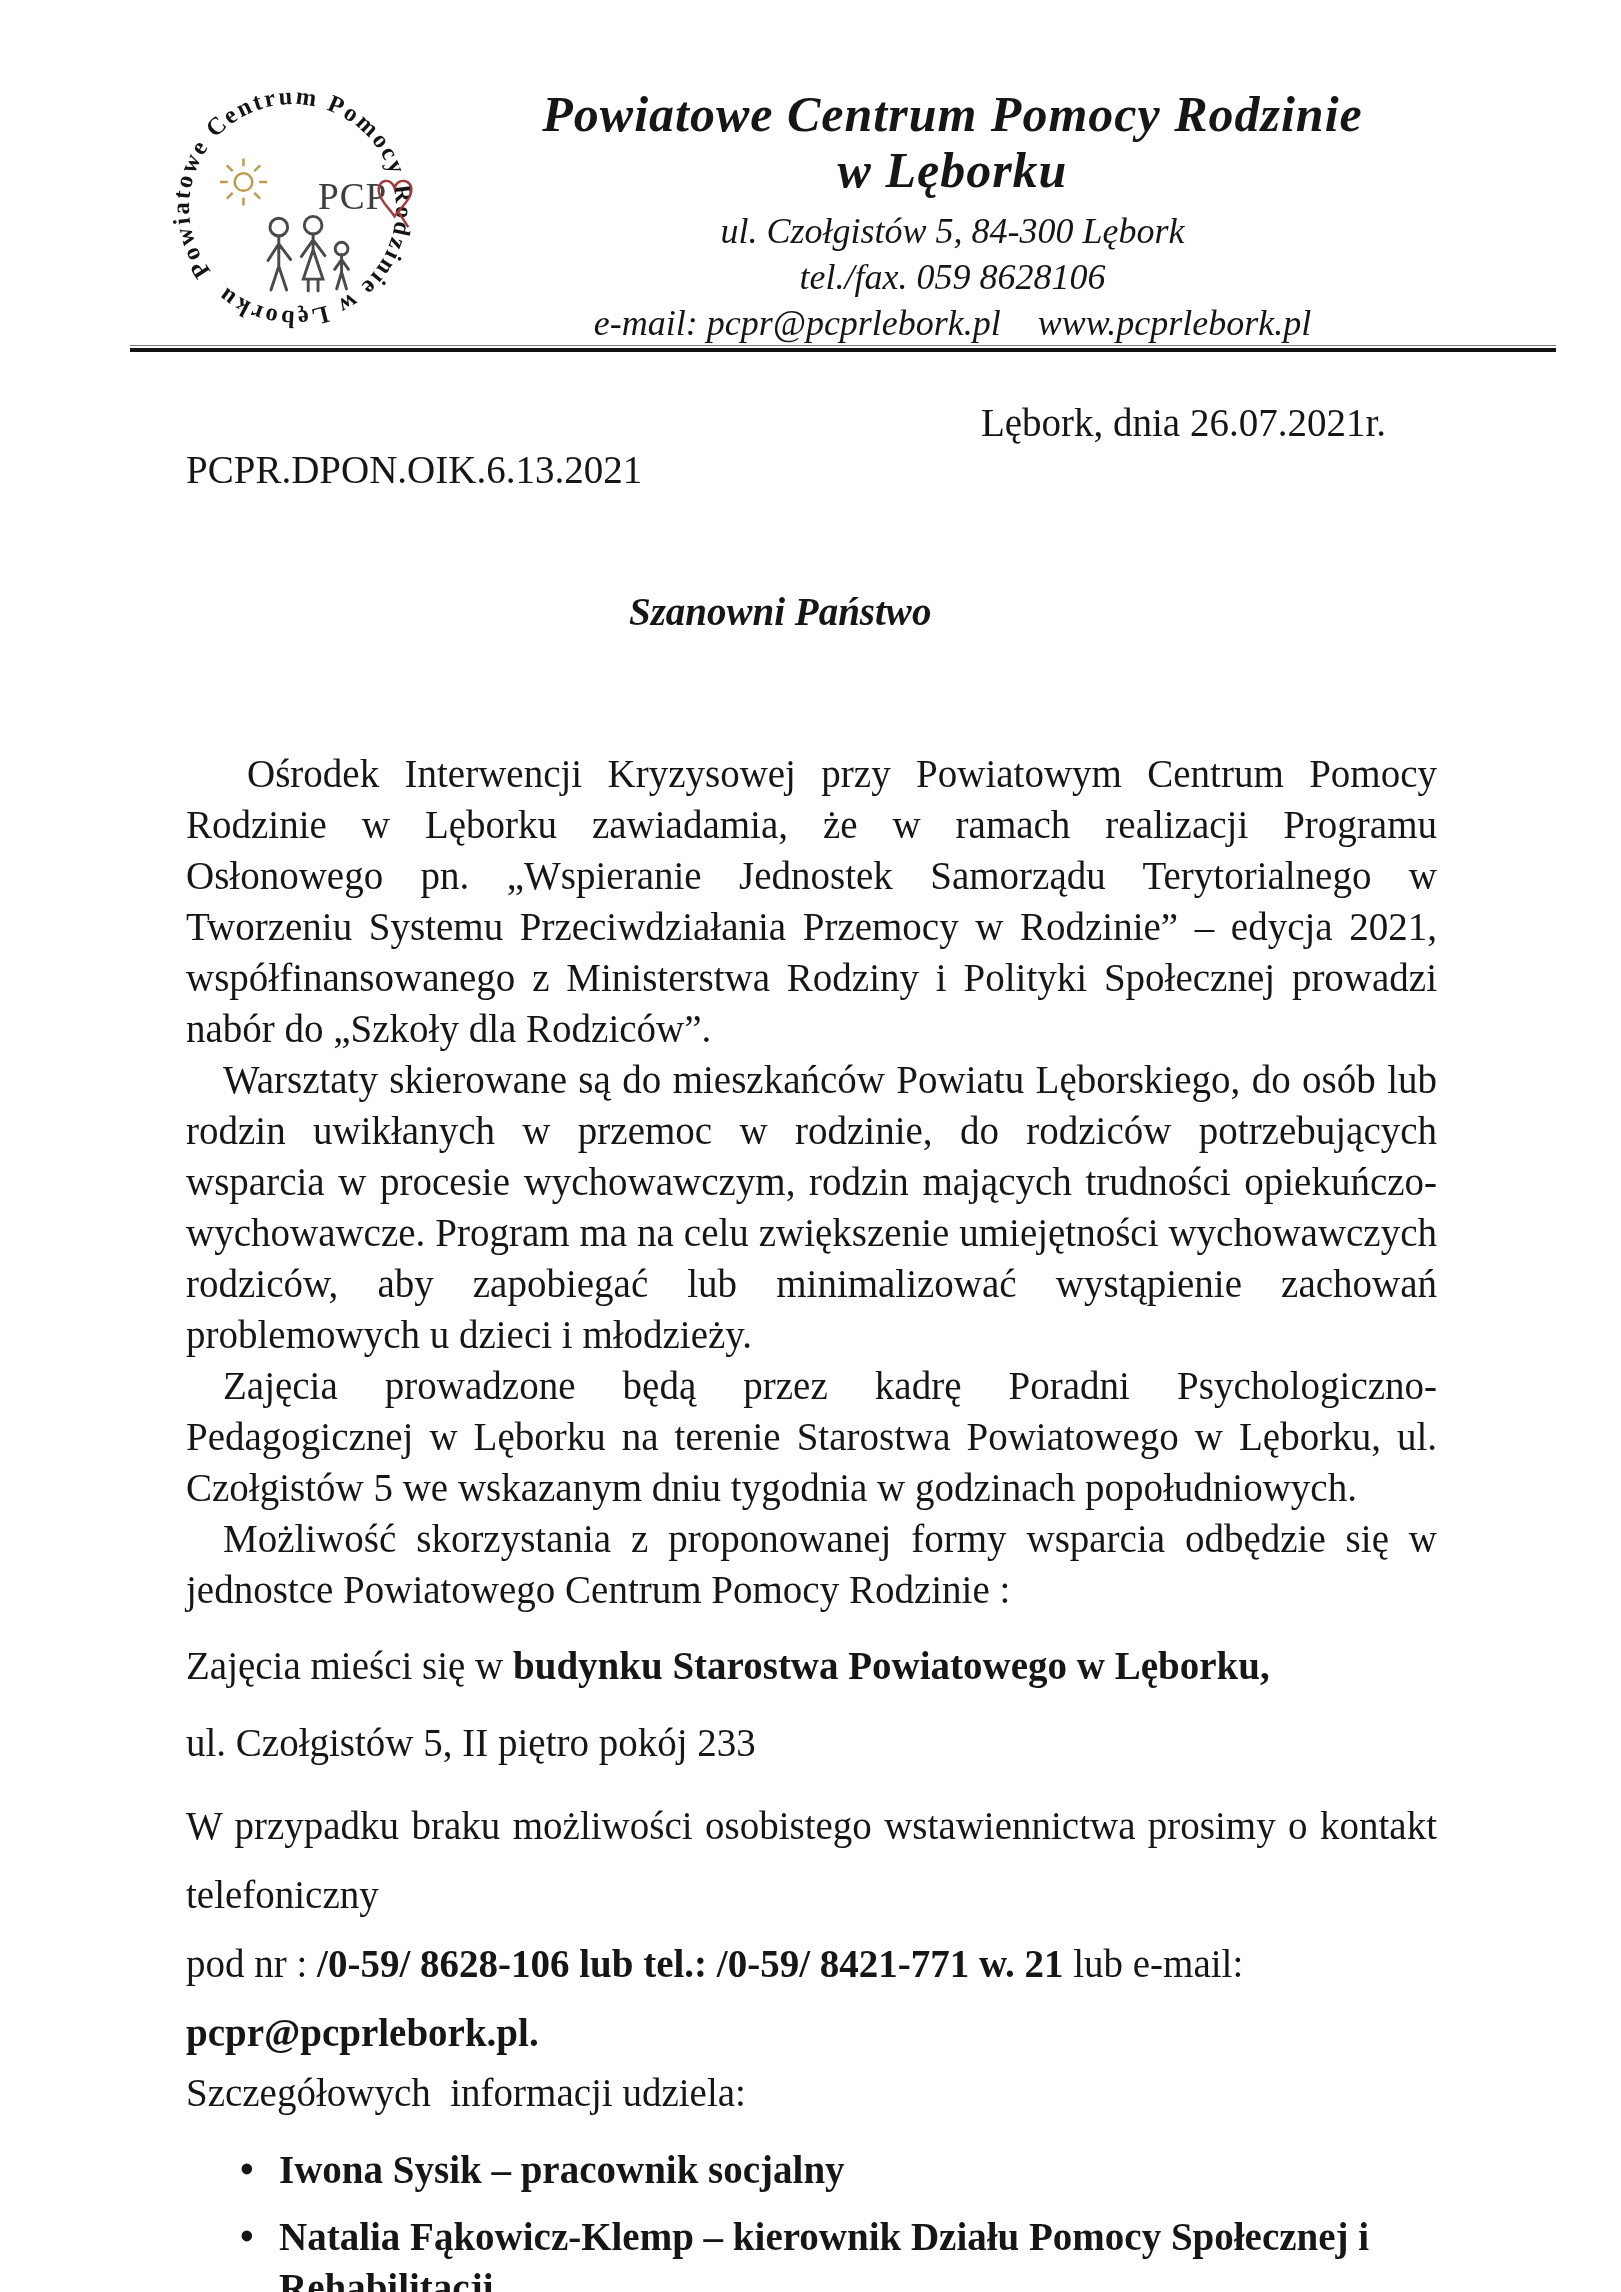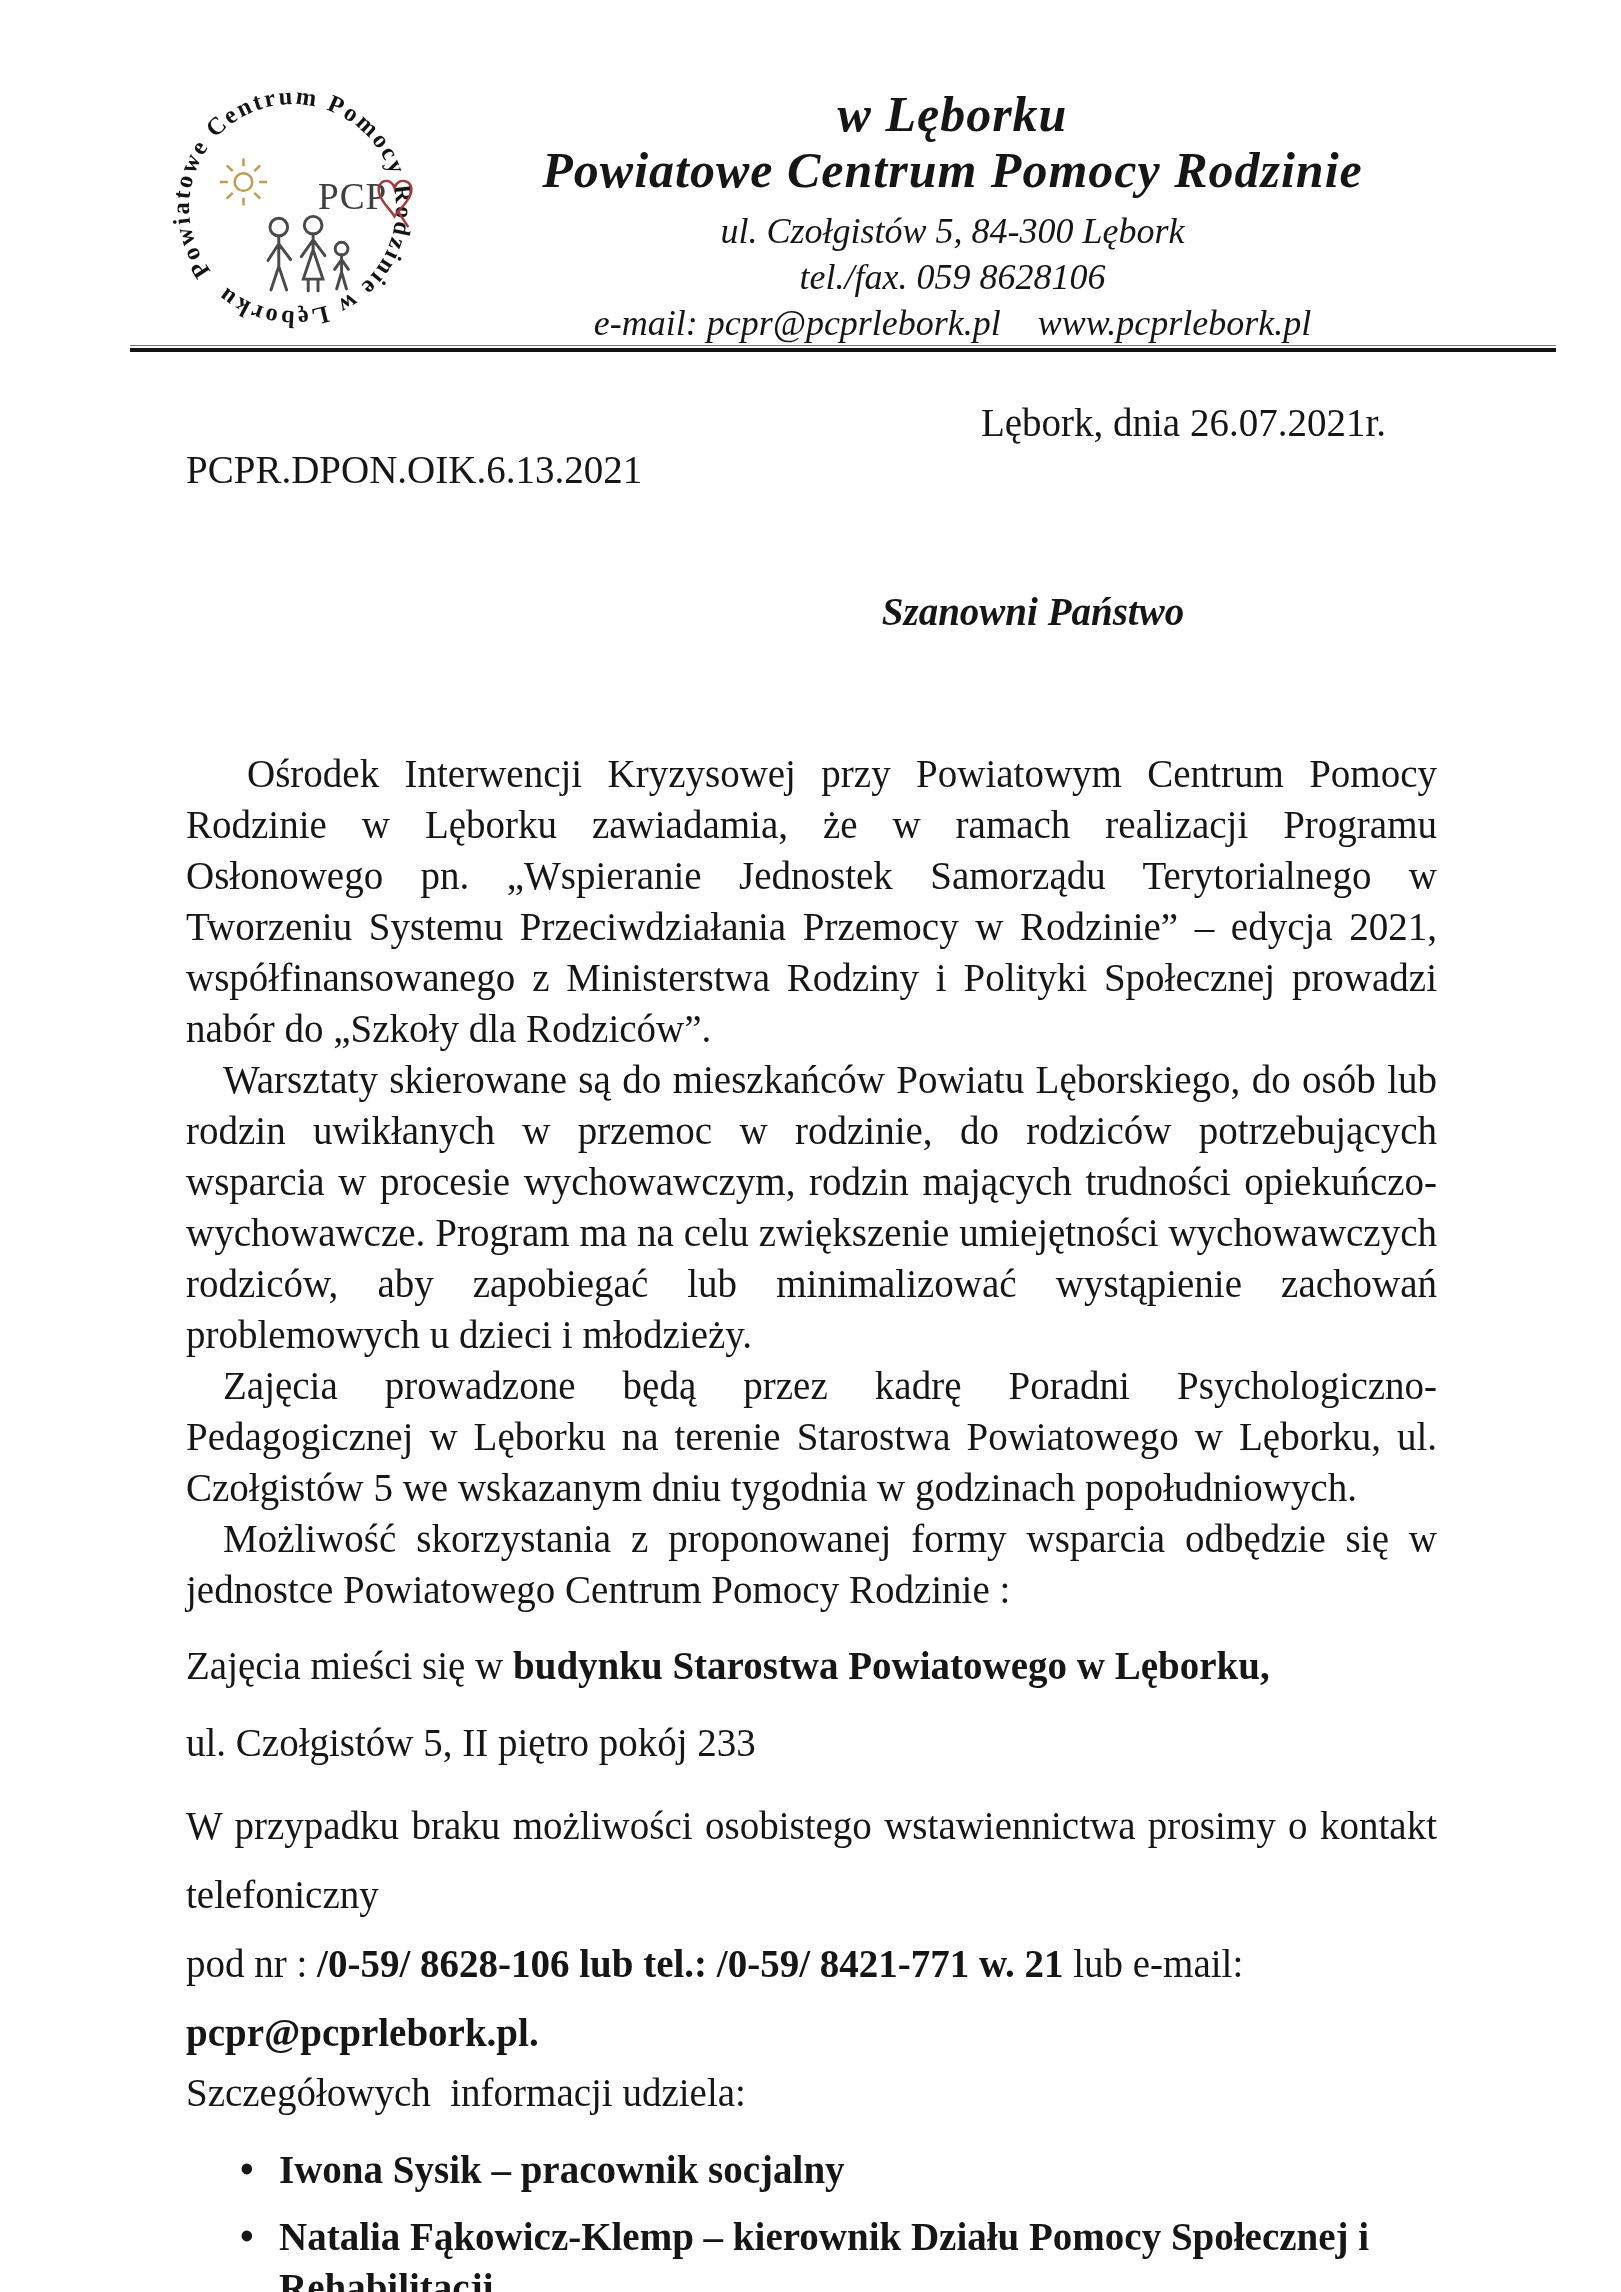--- a/index.html
+++ b/index.html
@@ -35,21 +35,21 @@
   .content {
     position:absolute; left:186px; top:364px; width:1251px;
     font-size:39px; line-height:51px;
   }
 
   .date-line { margin-top:37px; text-align:right; padding-right:51px; line-height:43px; }
   .ref-line  { margin-top:3.9px; line-height:43px; }
 
   .salutation {
     margin-top:99px; margin-left:443px;
-    text-align:center; font-weight:bold; font-style:italic; line-height:43px;
+    text-align:left; font-weight:bold; font-style:italic; line-height:43px;
   }
 
   p.para { margin:0; text-align:justify; }
   p.para-first { margin-top:115px; text-indent:61px; }
   p.para-next  { text-indent:37px; }
 
   .hours-line { margin-top:17.6px; margin-right:184px; text-align:center; }
   .location-line { margin-top:25.5px; }
   .room-line  { margin-top:25.5px; margin-right:184px; text-align:left; font-weight:normal; }
 
@@ -100,22 +100,22 @@
 
         <circle cx="151" cy="148" r="9"></circle>
         <path d="M151 157 V173 M151 173 L141 203 H161 Z M146 203 V215 M156 203 V215 M151 163 L139 180 M151 163 L163 179"></path>
 
         <circle cx="180" cy="172" r="6.5"></circle>
         <path d="M180 178 V196 M180 196 L175 213 M180 196 L185 213 M180 183 L173 193 M180 183 L187 193"></path>
       </g>
     </svg>
 
     <div class="head-text">
+      <div class="org-line">Powiatowe Centrum Pomocy Rodzinie</div>
       <div class="org-line">w Lęborku</div>
-      <div class="org-line">Powiatowe Centrum Pomocy Rodzinie</div>
       <div class="head-addr head-addr-first">ul. Czołgistów 5, 84-300 Lębork</div>
       <div class="head-addr">tel./fax. 059 8628106</div>
       <div class="head-addr">
         <span>e-mail: pcpr@pcprlebork.pl</span><span class="head-www">www.pcprlebork.pl</span>
       </div>
     </div>
 
     <div class="rule">
       <div class="rule-thin"></div>
       <div class="rule-thick"></div>

